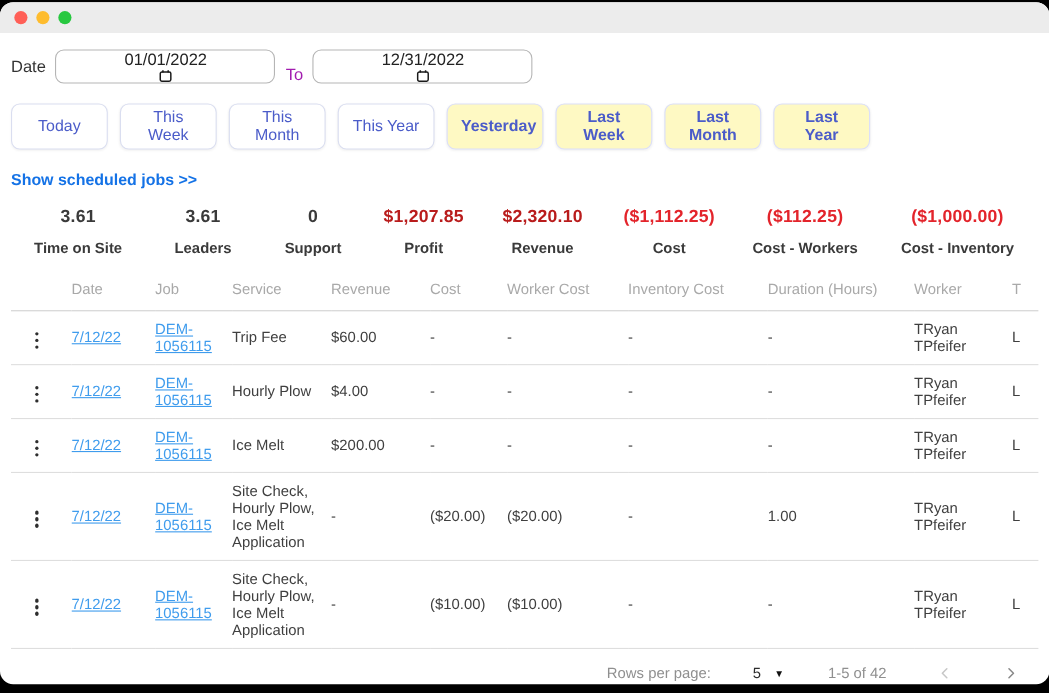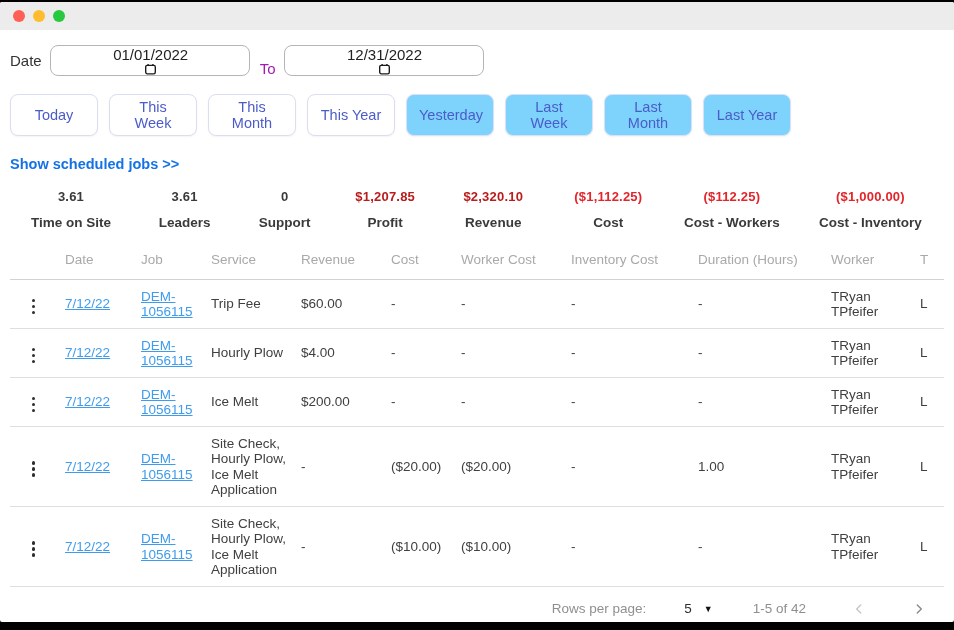--- a/index.html
+++ b/index.html
@@ -1,19 +1,19 @@
 <!DOCTYPE html>
 <html><head>
 <meta charset="utf-8">
 <style>
   * { margin:0; padding:0; box-sizing:border-box; }
   html,body { width:954px; height:630px; background:#000; font-family:"Liberation Sans","DejaVu Sans",sans-serif; }
   #window {
     position:absolute; top:2px; left:0; right:0; bottom:8px;
-    background:#fff; border-radius:2px; overflow:hidden;
+    background:#fff; border-radius:12px; overflow:hidden;
   }
   #titlebar { height:28px; background:#ececec; display:flex; align-items:center; padding-left:13px; gap:8px; }
   .tl-dot { width:12px; height:12px; border-radius:50%; }
   #content { padding:0 10px; }
 
   
   #date-row { margin-top:14px; display:flex; align-items:center; }
   .fld-label { font-size:15px; color:#333; margin-right:8px; }
   .date-input {
     width:200px; height:31px; border:1px solid #b5b5b5; border-radius:8px;
@@ -22,29 +22,29 @@
   }
   .to-label { font-size:15px; color:#a21caf; margin:16px 8px 0 10px; }
 
   
   #quick-btn-row { margin-top:17px; display:flex; gap:11px; }
   .qbtn {
     font-family:inherit; font-size:14.5px; border-radius:8px; padding:4px 12px; width:88px; text-align:center;
     color:#4b5cc9; cursor:pointer; box-shadow:0 1px 2px rgba(0,0,0,0.05);
   }
   .qbtn.v-outline { background:#fff; border:1px solid #dadef0; }
-  .qbtn.v-filled  { background:#7dd3fc; border:1px solid #dbdff8; }
+  .qbtn.v-filled  { background:#fef9c3; border:1px solid #dbdff8;font-weight:bold; }
 
   
   #sched-link { display:inline-block; margin-top:20px; font-size:14.5px; font-weight:700; color:#1472e6; text-decoration:none; cursor:pointer; }
 
   
   #stats-row { margin-top:16px; display:grid; grid-template-columns:122px 102px 95px 103px 110px 117px 127px 147px; justify-content:space-between; }
   .stat { text-align:center; }
-  .stat-value { font-size:13px; font-weight:700; letter-spacing:0.2px; }
+  .stat-value { font-size:16px; font-weight:700; letter-spacing:0.2px; }
   .stat-value.c-dark  { color:#3a3a3a; }
   .stat-value.c-green { color:#b91c1c; }
   .stat-value.c-red   { color:#e3242b; }
   .stat-label { margin-top:11px; font-size:13.5px; font-weight:700; color:#3a3a3a; }
 
   
   #jobs-table { margin-top:14px; width:100%; border-collapse:collapse; table-layout:fixed; }
   #jobs-table th {
     font-size:13.5px; font-weight:400; color:#a9a9a9; text-align:left;
     padding:8px 8px 12px 0; border-bottom:1px solid #d2d2d2; white-space:nowrap; overflow:hidden;

